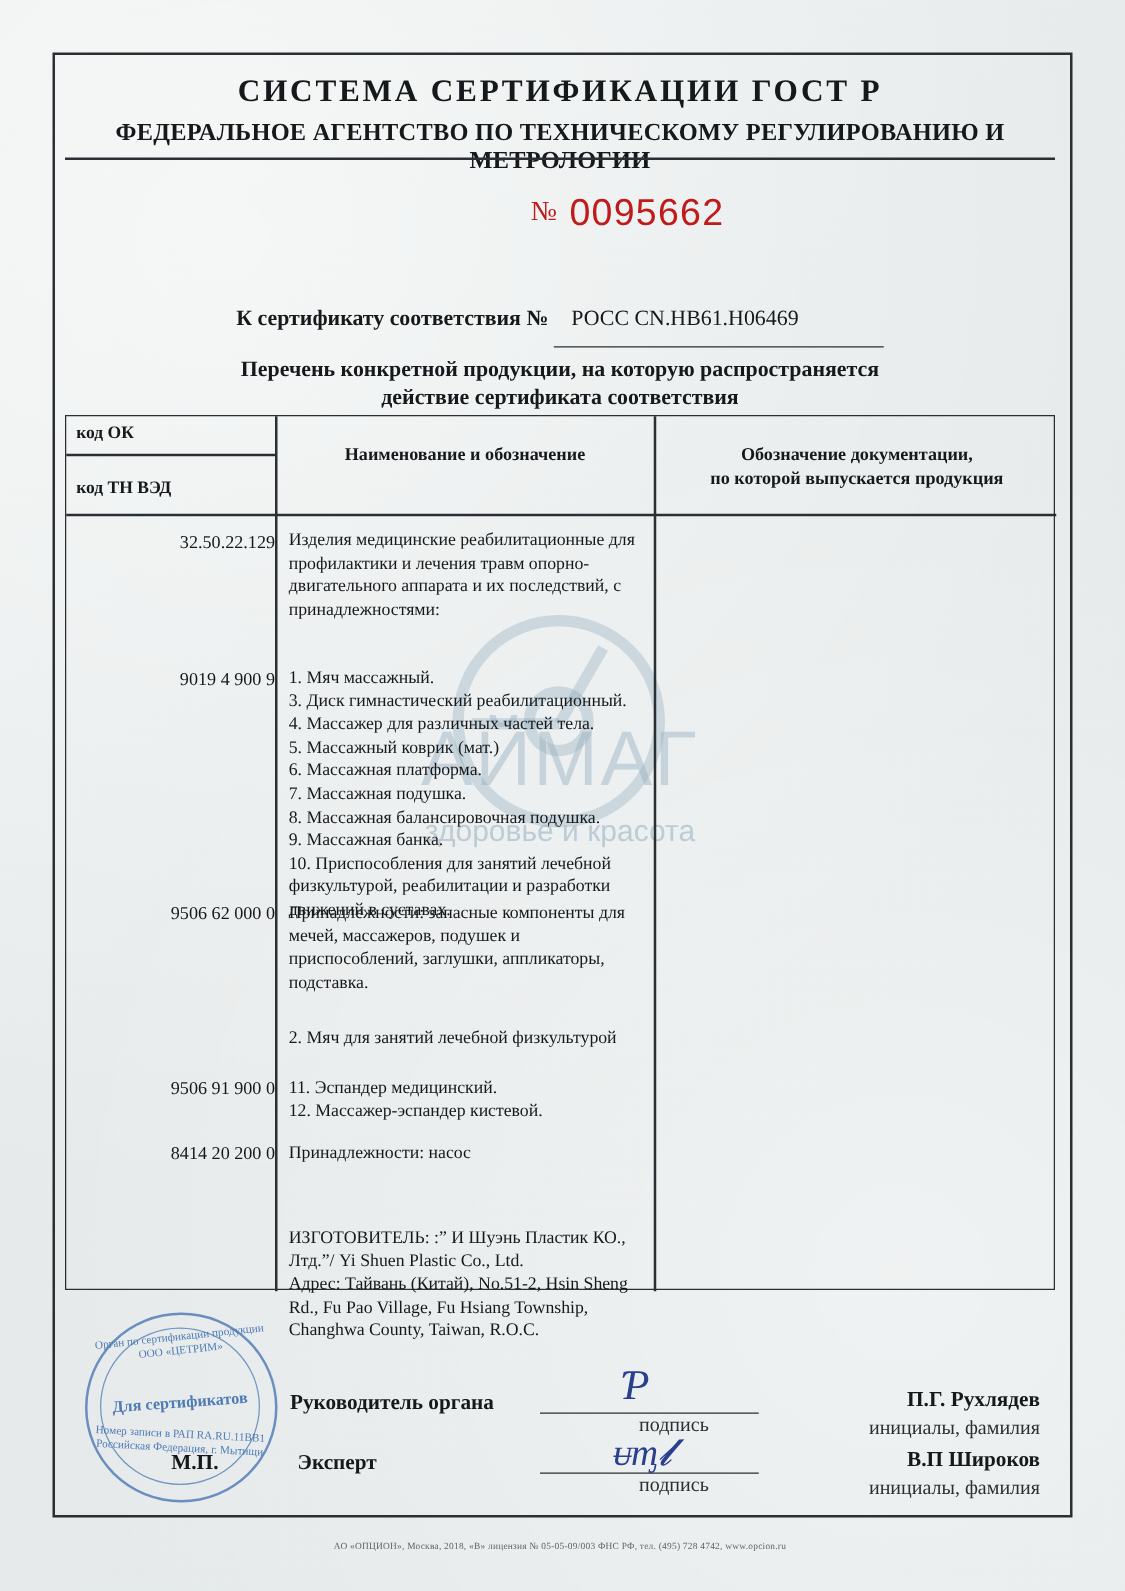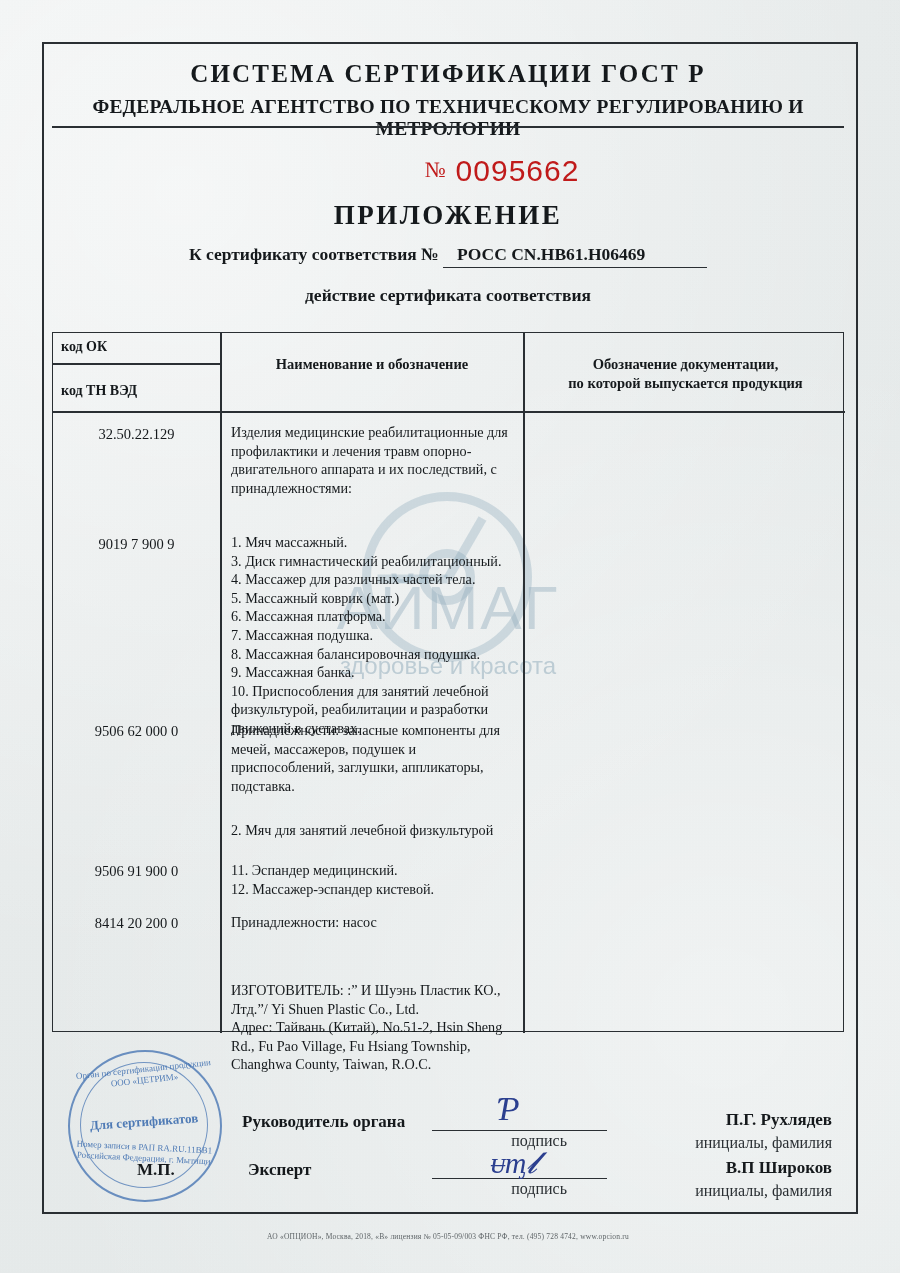--- a/index.html
+++ b/index.html
@@ -181,22 +181,22 @@
     font-size: 17.5px;
     color: #15191c;
   }
   .cert-line .lbl { font-weight: bold; }
   .cert-line .val {
     display: inline-block;
     min-width: 250px;
     border-bottom: 1.5px solid #2a2f33;
     text-align: left;
     padding-left: 14px;
-    padding-bottom: 2px;
-    font-weight: bold;
+    padding-bottom: 12px;
+    font-weight: normal;
   }
 
   .subtitle {
     position: absolute;
     left: 0; top: 242px;
     width: 812px;
     text-align: center;
     font-weight: bold;
     font-size: 17.5px;
     line-height: 22px;
@@ -234,21 +234,21 @@
   }
   .th-right {
     position: absolute; left: 480px; top: 22px;
     width: 305px; text-align: center;
     font-weight: bold; font-size: 14.5px; line-height: 19px; color: #15191c;
   }
 
   .code {
     position: absolute;
     left: 0; width: 167px;
-    text-align: center;
+    text-align: right;
     font-size: 14.5px;
     color: #15191c;
   }
   .body-text {
     position: absolute;
     left: 178px;
     width: 285px;
     font-size: 14.2px;
     line-height: 18.6px;
     color: #15191c;
@@ -317,21 +317,20 @@
     font-size: 17px;
     color: #15191c;
   }
 
   
   .sig-label {
     position: absolute;
     font-weight: bold;
     font-size: 17px;
     color: #15191c;
-    margin-left: 10px;
   }
   .sig-line {
     position: absolute;
     height: 1.3px;
     background: #2a2f33;
   }
   .sig-cap {
     position: absolute;
     font-size: 16px;
     color: #2a2f33;
@@ -381,49 +380,49 @@
     <div class="hdr1">СИСТЕМА СЕРТИФИКАЦИИ ГОСТ Р</div>
     <div class="hdr2">ФЕДЕРАЛЬНОЕ АГЕНТСТВО ПО ТЕХНИЧЕСКОМУ РЕГУЛИРОВАНИЮ И МЕТРОЛОГИИ</div>
     <div class="hdr-rule"></div>
 
     <div class="num-row">
       <span class="num-shift"></span>
       <span class="num-label">№</span>
       <span class="num-value">0095662</span>
     </div>
 
-    <div class="title-prilozhenie">ПРИЛОЖЕНИЕ</div>
 
     <div class="cert-line">
       <span class="lbl">К сертификату соответствия №</span>
       <span class="val">РОСС CN.HB61.H06469</span>
     </div>
 
     <div class="subtitle">
+      <div>Перечень конкретной продукции,  на которую распространяется</div>
       <div>действие сертификата соответствия</div>
     </div>
 
     <div class="tbl">
       <div class="v1"></div>
       <div class="v2"></div>
       <div class="hmid"></div>
       <div class="hhead"></div>
 
       <div class="th-ok">код ОК</div>
       <div class="th-tn">код ТН ВЭД</div>
       <div class="th-mid">
         <div>Наименование и обозначение</div>
       </div>
       <div class="th-right">
         <div>Обозначение документации,</div>
         <div>по которой выпускается продукция</div>
       </div>
 
       <div class="code" style="top:93px;">32.50.22.129</div>
-      <div class="code" style="top:203px;">9019 7 900 9</div>
+      <div class="code" style="top:203px;">9019 4 900 9</div>
       <div class="code" style="top:390px;">9506 62 000 0</div>
       <div class="code" style="top:530px;">9506 91 900 0</div>
       <div class="code" style="top:582px;">8414 20 200 0</div>
 
       <div class="body-text" style="top:90px;">Изделия медицинские реабилитационные для профилактики и лечения травм опорно-двигательного аппарата и их последствий, с принадлежностями:</div>
       <div class="body-text" style="top:200px; white-space:pre-line;">1. Мяч массажный.
 3. Диск гимнастический реабилитационный.
 4. Массажер  для различных частей тела.
 5. Массажный коврик (мат.)
 6. Массажная платформа.

